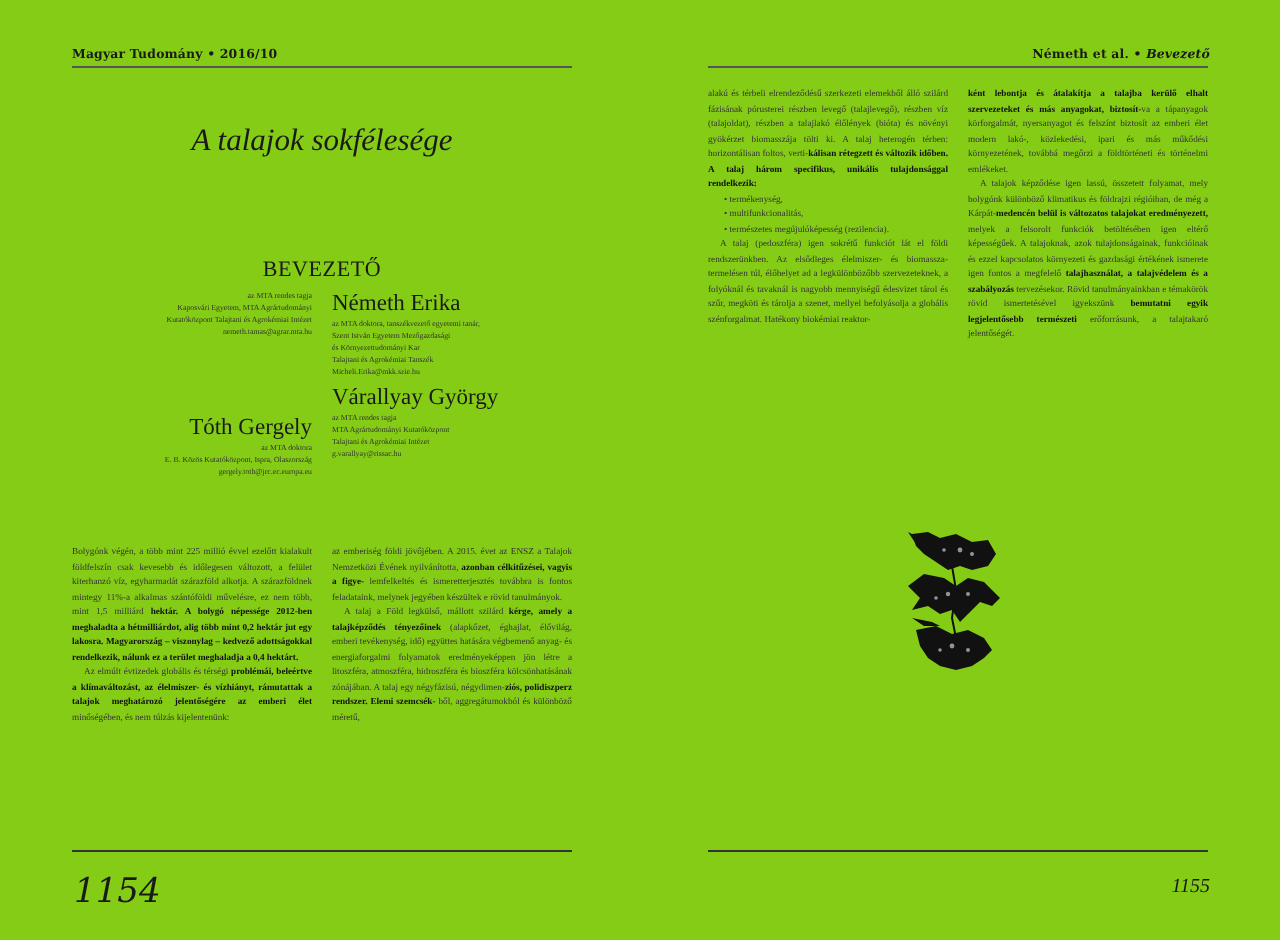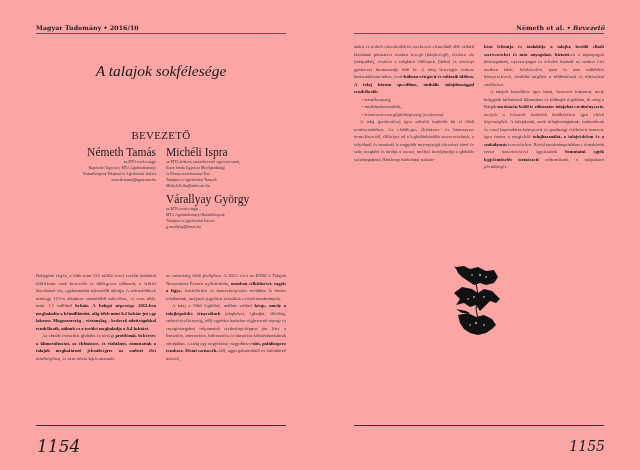--- a/index.html
+++ b/index.html
@@ -1,32 +1,32 @@
 <!DOCTYPE html>
 <html><head>
   <meta charset="utf-8">
   <style>
     html, body { margin: 0; padding: 0; background: #ffffff; }
     body { width: 640px; height: 470px; position: relative; overflow: hidden; font-family: "DejaVu Serif", serif; color: #1a1a1a; }
-    .page { position: absolute; top: 0; width: 320px; height: 470px; background: #fca5a5; }
+    .page { position: absolute; top: 0; width: 320px; height: 470px; background: #84cc16; }
     .page.left { left: 0; }
     .page.right { left: 320px; }
     .running-head { position: absolute; top: 24px; font-size: 6.2px; font-weight: bold; letter-spacing: 0.1px; }
     .left .running-head { left: 36px; }
     .right .running-head { right: 35px; text-align: right; }
     .right .running-head .it { font-style: italic; }
     .head-rule { position: absolute; top: 33px; height: 1px; background: #555; }
     .left .head-rule { left: 36px; width: 250px; }
     .right .head-rule { left: 34px; width: 250px; }
     .foot-rule { position: absolute; top: 425px; height: 1.2px; background: #333; }
     .left .foot-rule { left: 36px; width: 250px; }
     .right .foot-rule { left: 34px; width: 250px; }
     .folio { position: absolute; top: 436px; font-style: italic; font-size: 17px; font-family: "DejaVu Serif", serif; }
     .left .folio { left: 37px; }
-    .right .folio { right: 35px; font-size: 14px; top: 438px; }
+    .right .folio { right: 35px; font-size: 10px; top: 438px; font-family: Liberation Serif, serif; }
     .title { position: absolute; top: 60px; left: 36px; width: 250px; text-align: center; font-style: italic; font-size: 15.5px; line-height: 22px; font-family: "Liberation Serif", serif; }
     .section-head { position: absolute; top: 129px; left: 36px; width: 250px; text-align: center; font-size: 11px; font-family: "Liberation Serif", serif; letter-spacing: 0.3px; }
     .author { position: absolute; font-family: "Liberation Serif", serif; }
     .author .name { font-size: 11.5px; line-height: 14px; }
     .author .aff { font-size: 3.9px; line-height: 6px; color: #333; }
     .author.l { text-align: right; width: 120px; }
     .author.r { text-align: left; width: 125px; }
     .a1 { left: 36px; top: 145px; }
     .a2 { left: 166px; top: 145px; }
     .a3 { left: 36px; top: 207px; }
@@ -49,36 +49,43 @@
 <div class="page left">
   <div class="running-head">Magyar Tudomány • 2016/10</div>
   <div class="head-rule"></div>
 
   <div class="title">
     <div>A talajok sokfélesége</div>
   </div>
   <div class="section-head">BEVEZETŐ</div>
 
   <div class="author l a1">
-    <div class="name">Németh Tamás</div>
     <div class="aff">
       <div>az MTA rendes tagja</div>
       <div>Kaposvári Egyetem, MTA Agrártudományi</div>
       <div>Kutatóközpont Talajtani és Agrokémiai Intézet</div>
       <div>nemeth.tamas@agrar.mta.hu</div>
     </div>
   </div>
   <div class="author r a2">
-    <div class="name">Michéli Ispra</div>
+    <div class="name">Németh Erika</div>
     <div class="aff">
       <div>az MTA doktora, tanszékvezető egyetemi tanár,</div>
       <div>Szent István Egyetem Mezőgazdasági</div>
       <div>és Környezettudományi Kar</div>
       <div>Talajtani és Agrokémiai Tanszék</div>
       <div>Micheli.Erika@mkk.szie.hu</div>
+    </div>
+  </div>
+  <div class="author l a3">
+    <div class="name">Tóth Gergely</div>
+    <div class="aff">
+      <div>az MTA doktora</div>
+      <div>E. B. Közös Kutatóközpont, Ispra, Olaszország</div>
+      <div>gergely.toth@jrc.ec.europa.eu</div>
     </div>
   </div>
   <div class="author r a4">
     <div class="name">Várallyay György</div>
     <div class="aff">
       <div>az MTA rendes tagja</div>
       <div>MTA Agrártudományi Kutatóközpont</div>
       <div>Talajtani és Agrokémiai Intézet</div>
       <div>g.varallyay@rissac.hu</div>
     </div>

